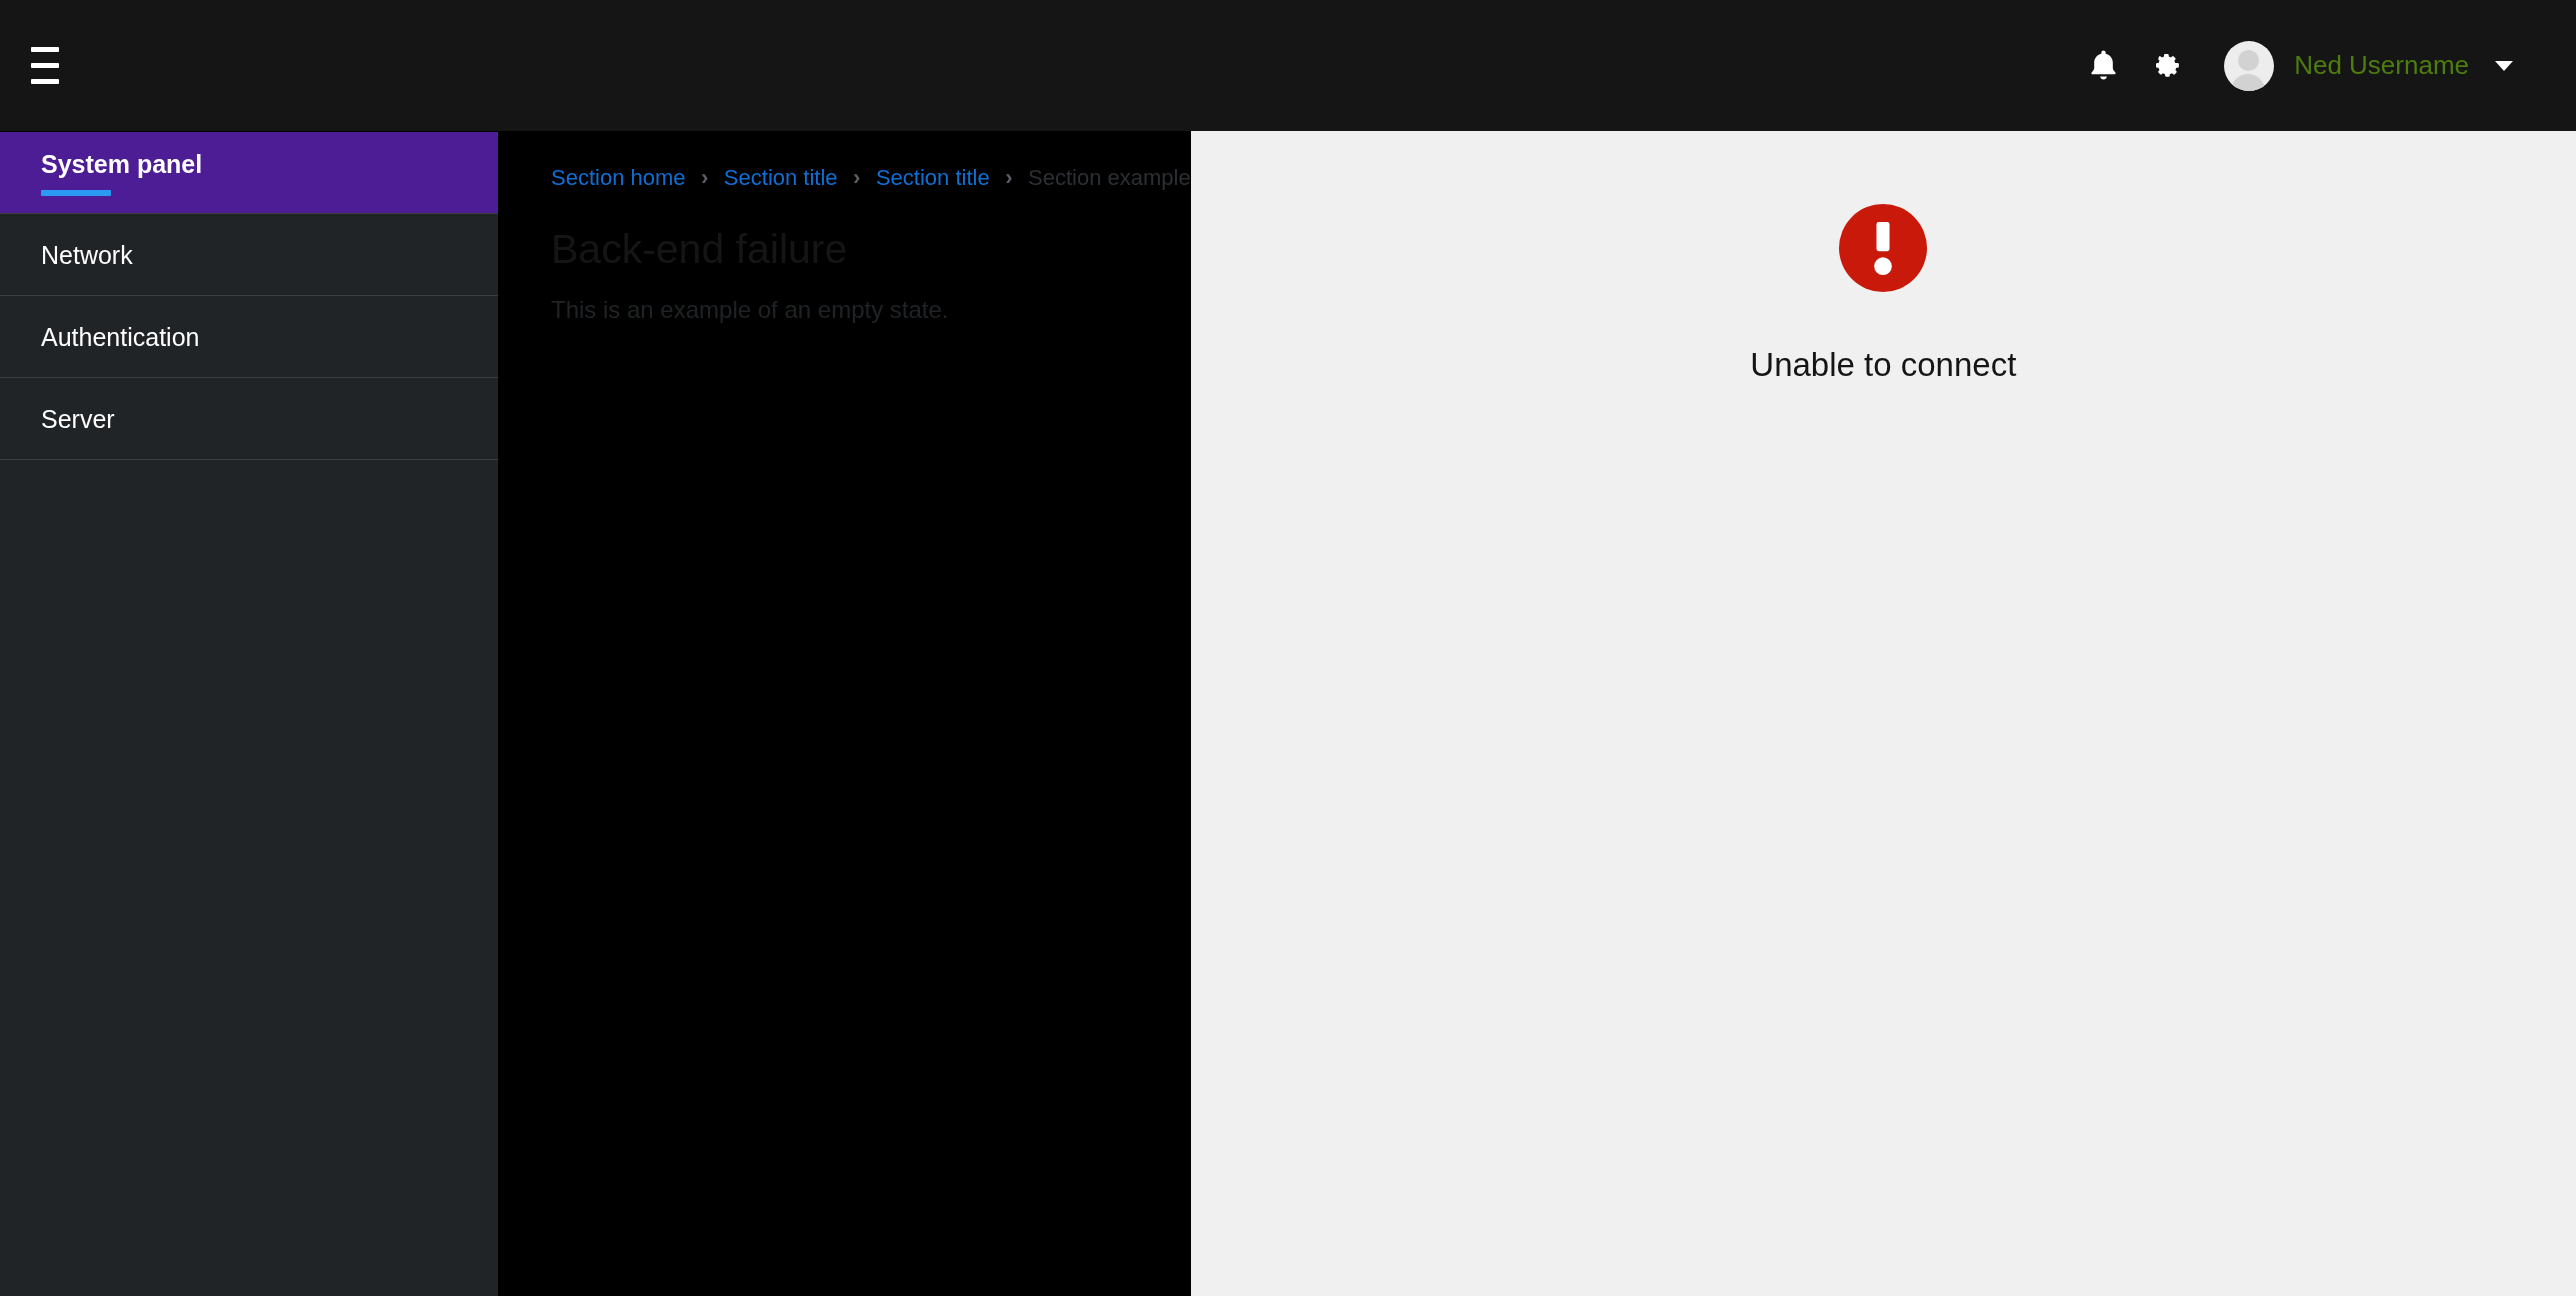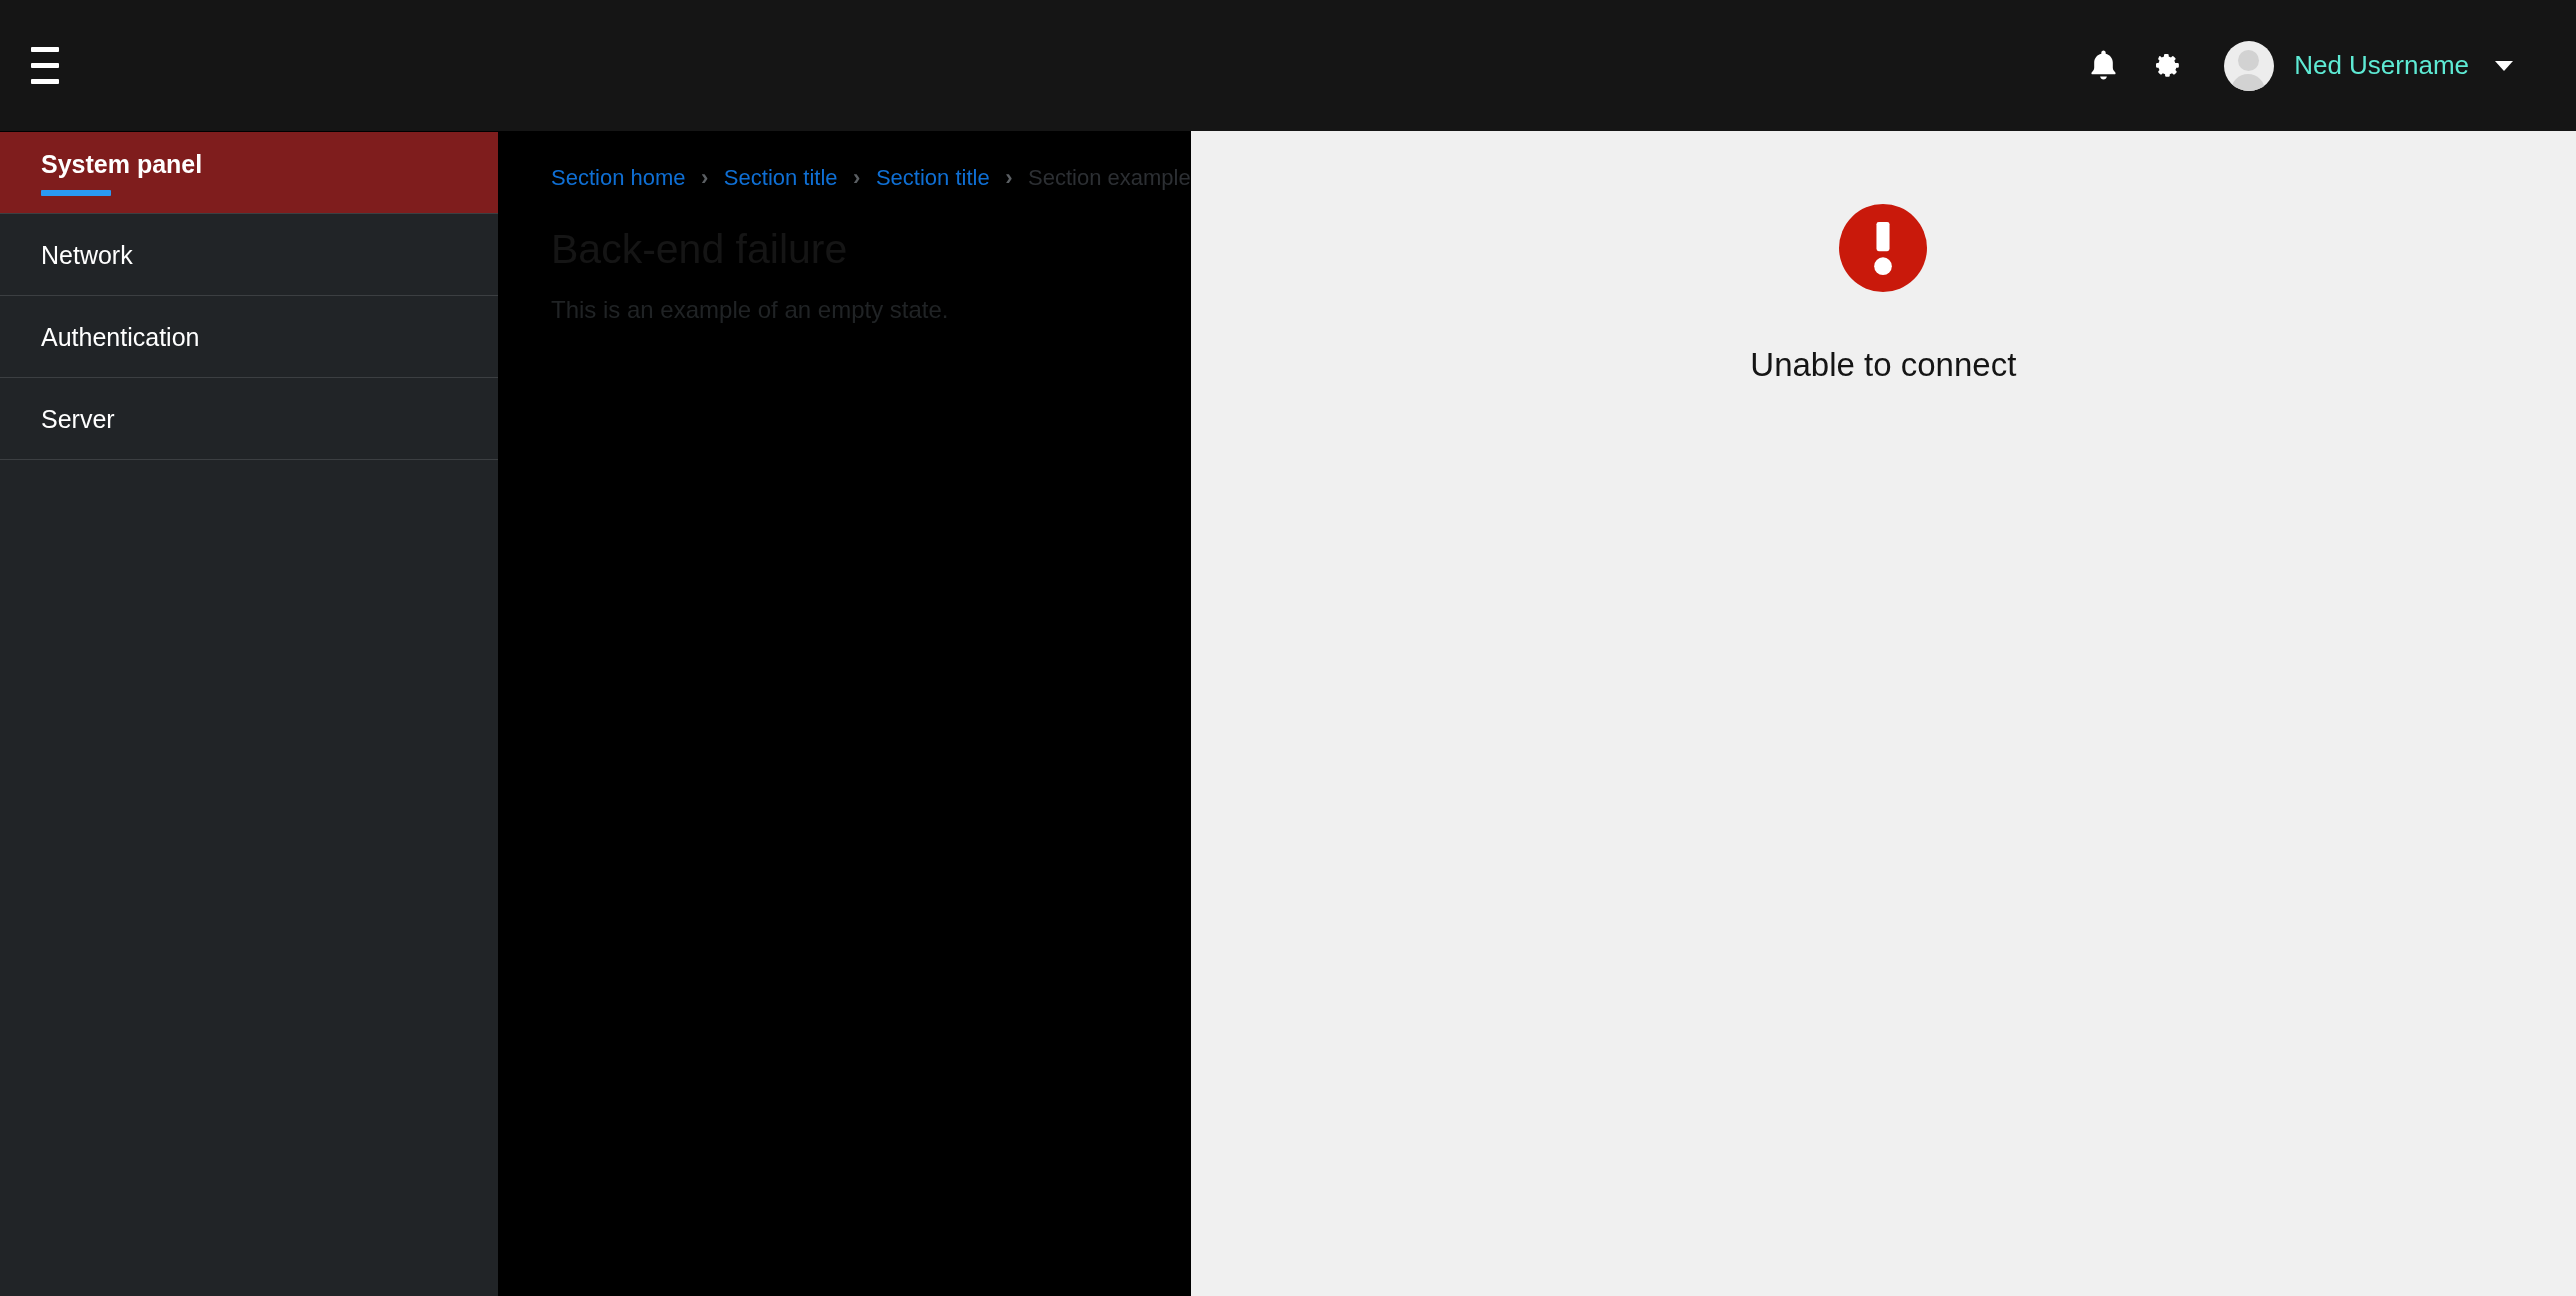--- a/index.html
+++ b/index.html
@@ -53,21 +53,21 @@
   }
   .avatar .head {
     position:absolute; width:21.5px; height:21.5px; border-radius:50%;
     background:#d2d2d2; left:14px; top:9.4px;
   }
   .avatar .body {
     position:absolute; width:34px; height:27.5px; border-radius:17px 17px 0 0;
     background:#d2d2d2; left:7.7px; top:33px;
   }
   .username {
-    color:#5eead4; font-size:26px; margin-left:20.6px; white-space:nowrap;
+    color:#4d7c0f; font-size:26px; margin-left:20.6px; white-space:nowrap;
     font-weight:400;
   }
   .caret-btn { width:69px; height:64px; display:flex; align-items:center; justify-content:center; cursor:pointer; }
   .caret { width:0;height:0;border-left:9.4px solid transparent;border-right:9.4px solid transparent;border-top:10.3px solid #ffffff; }
 
   
   .shell-body { flex:1; display:flex; min-height:0; }
 
   
   .sidebar {
@@ -76,21 +76,21 @@
     display:flex; flex-direction:column;
     border-top:0.9px solid #000;
   }
   .nav-list { list-style:none; }
   .nav-item {
     height:82px; display:flex; flex-direction:column; justify-content:center;
     padding:0 41px; position:relative; cursor:pointer;
     border-bottom:0.9px solid #3c3f42;
   }
   .nav-item .label { color:#ffffff; font-size:25px; line-height:1.2; }
-  .nav-item.active { background:#7f1d1d; border-bottom:0.9px solid #3c3f42;justify-content:center; }
+  .nav-item.active { background:#4c1d95; border-bottom:0.9px solid #3c3f42;justify-content:center; }
   .nav-item.active .label { font-weight:700; }
   .nav-item.active .accent {
     display:block; width:70px; height:6px; background:#2b9af3;
     margin-top:11px; border-radius:0.9px;
   }
   .nav-item .accent { display:none; }
 
   
   .main { flex:1; display:flex; flex-direction:row; min-width:0; background:#1d4ed8; }
 

